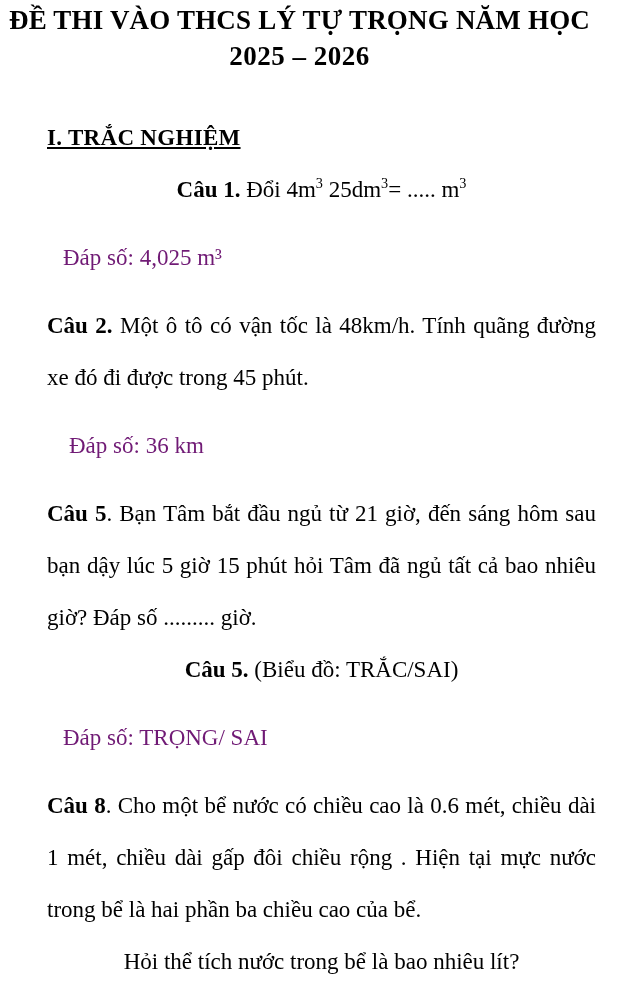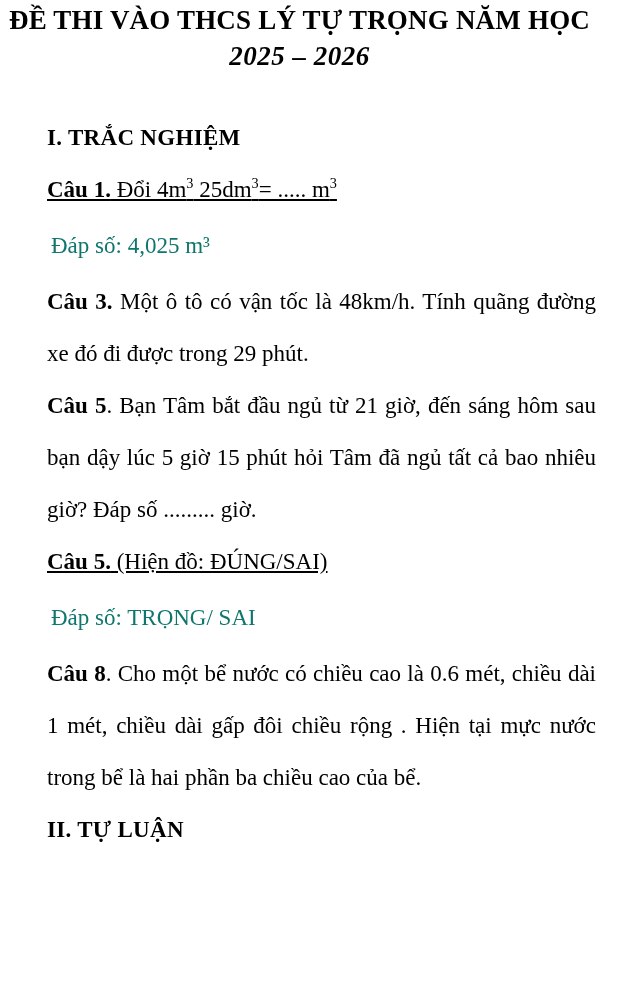--- a/index.html
+++ b/index.html
@@ -34,21 +34,20 @@
     text-align: center;
     font-weight: bold;
     font-size: 27px;
     line-height: 36px;
     letter-spacing: 0.2px;
     white-space: nowrap;
   }
   .doc-title .title-line-2 {
     display: block;
     letter-spacing: 0.5px;
-    font-style: italic;
   }
 
   
   .content {
     position: absolute;
     left: 47px;
     top: 112px;
     width: 549px;
   }
 
@@ -60,40 +59,40 @@
     margin: 0;
     white-space: normal;
   }
 
   .section-head {
     font-weight: bold;
     font-size: 23px;
     line-height: 52px;
     margin: 0;
     letter-spacing: 0.3px;
+    text-decoration: underline;
   }
 
   .q-label {
     font-weight: bold;
   }
 
   .answer {
-    color: #0f766e;
+    color: #701a75;
     font-size: 23px;
     line-height: 52px;
-    margin: 4px;
+    margin: 16px;
   }
   .answer.indented {
     padding-left: 6px;
   }
 
   
   .oneline {
-    text-align: left;
-    text-decoration: underline;
+    text-align: center;
   }
 
   sup {
     font-size: 0.62em;
     vertical-align: super;
     line-height: 0;
   }
 </style>
 </head>
 <body>
@@ -106,30 +105,32 @@
   </div>
 
   <div class="content">
 
     <p class="section-head">I. TRẮC NGHIỆM</p>
 
     <p class="blk oneline"><span class="q-label">Câu 1.</span><span> Đổi 4m</span><sup>3</sup><span> 25dm</span><sup>3</sup><span>= ..... m</span><sup>3</sup></p>
 
     <p class="answer">Đáp số: 4,025 m³</p>
 
-    <p class="blk"><span class="q-label">Câu 3.</span><span> Một ô tô có vận tốc là 48km/h. Tính quãng đường xe đó đi được trong 29 phút.</span></p>
+    <p class="blk"><span class="q-label">Câu 2.</span><span> Một ô tô có vận tốc là 48km/h. Tính quãng đường xe đó đi được trong 45 phút.</span></p>
 
+    <p class="answer indented">Đáp số: 36 km</p>
 
     <p class="blk"><span class="q-label">Câu 5</span><span>. Bạn Tâm bắt đầu ngủ từ 21 giờ, đến sáng hôm sau bạn dậy lúc 5 giờ 15 phút hỏi Tâm đã ngủ tất cả bao nhiêu giờ?  Đáp số ......... giờ.</span></p>
 
 
-    <p class="blk oneline"><span class="q-label">Câu 5.</span><span> (Hiện đồ: ĐÚNG/SAI)</span></p>
+    <p class="blk oneline"><span class="q-label">Câu 5.</span><span> (Biểu đồ: TRẮC/SAI)</span></p>
 
     <p class="answer">Đáp số: TRỌNG/ SAI</p>
 
     <p class="blk"><span class="q-label">Câu 8</span><span>. Cho một bể nước có chiều cao là 0.6 mét, chiều dài 1 mét, chiều dài gấp đôi chiều rộng . Hiện tại mực nước trong bể là hai phần ba chiều cao của bể.</span></p>
 
+    <p class="blk oneline">Hỏi  thể tích nước trong bể là bao nhiêu lít?</p>
 
 
     <p class="section-head">II. TỰ LUẬN</p>
 
   </div>
 </div>
 
 </body></html>

